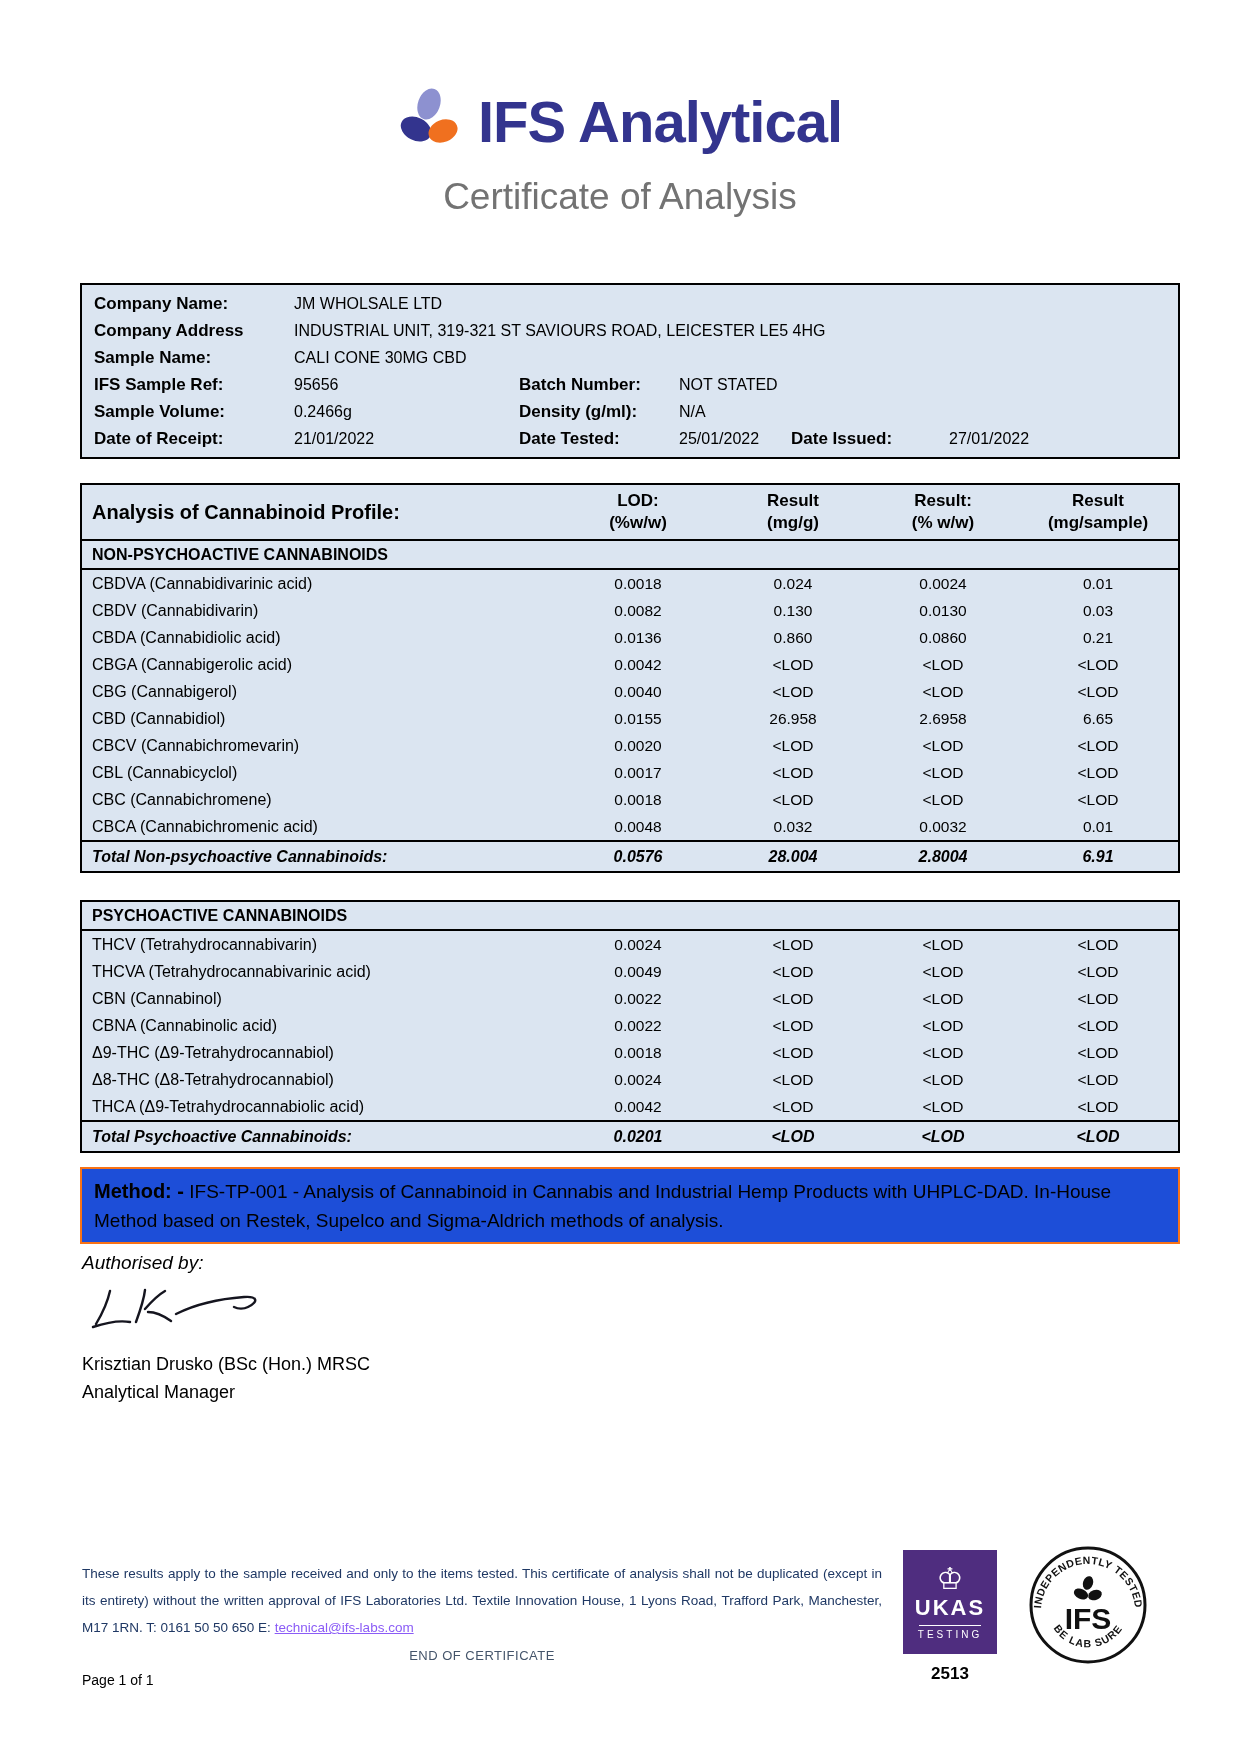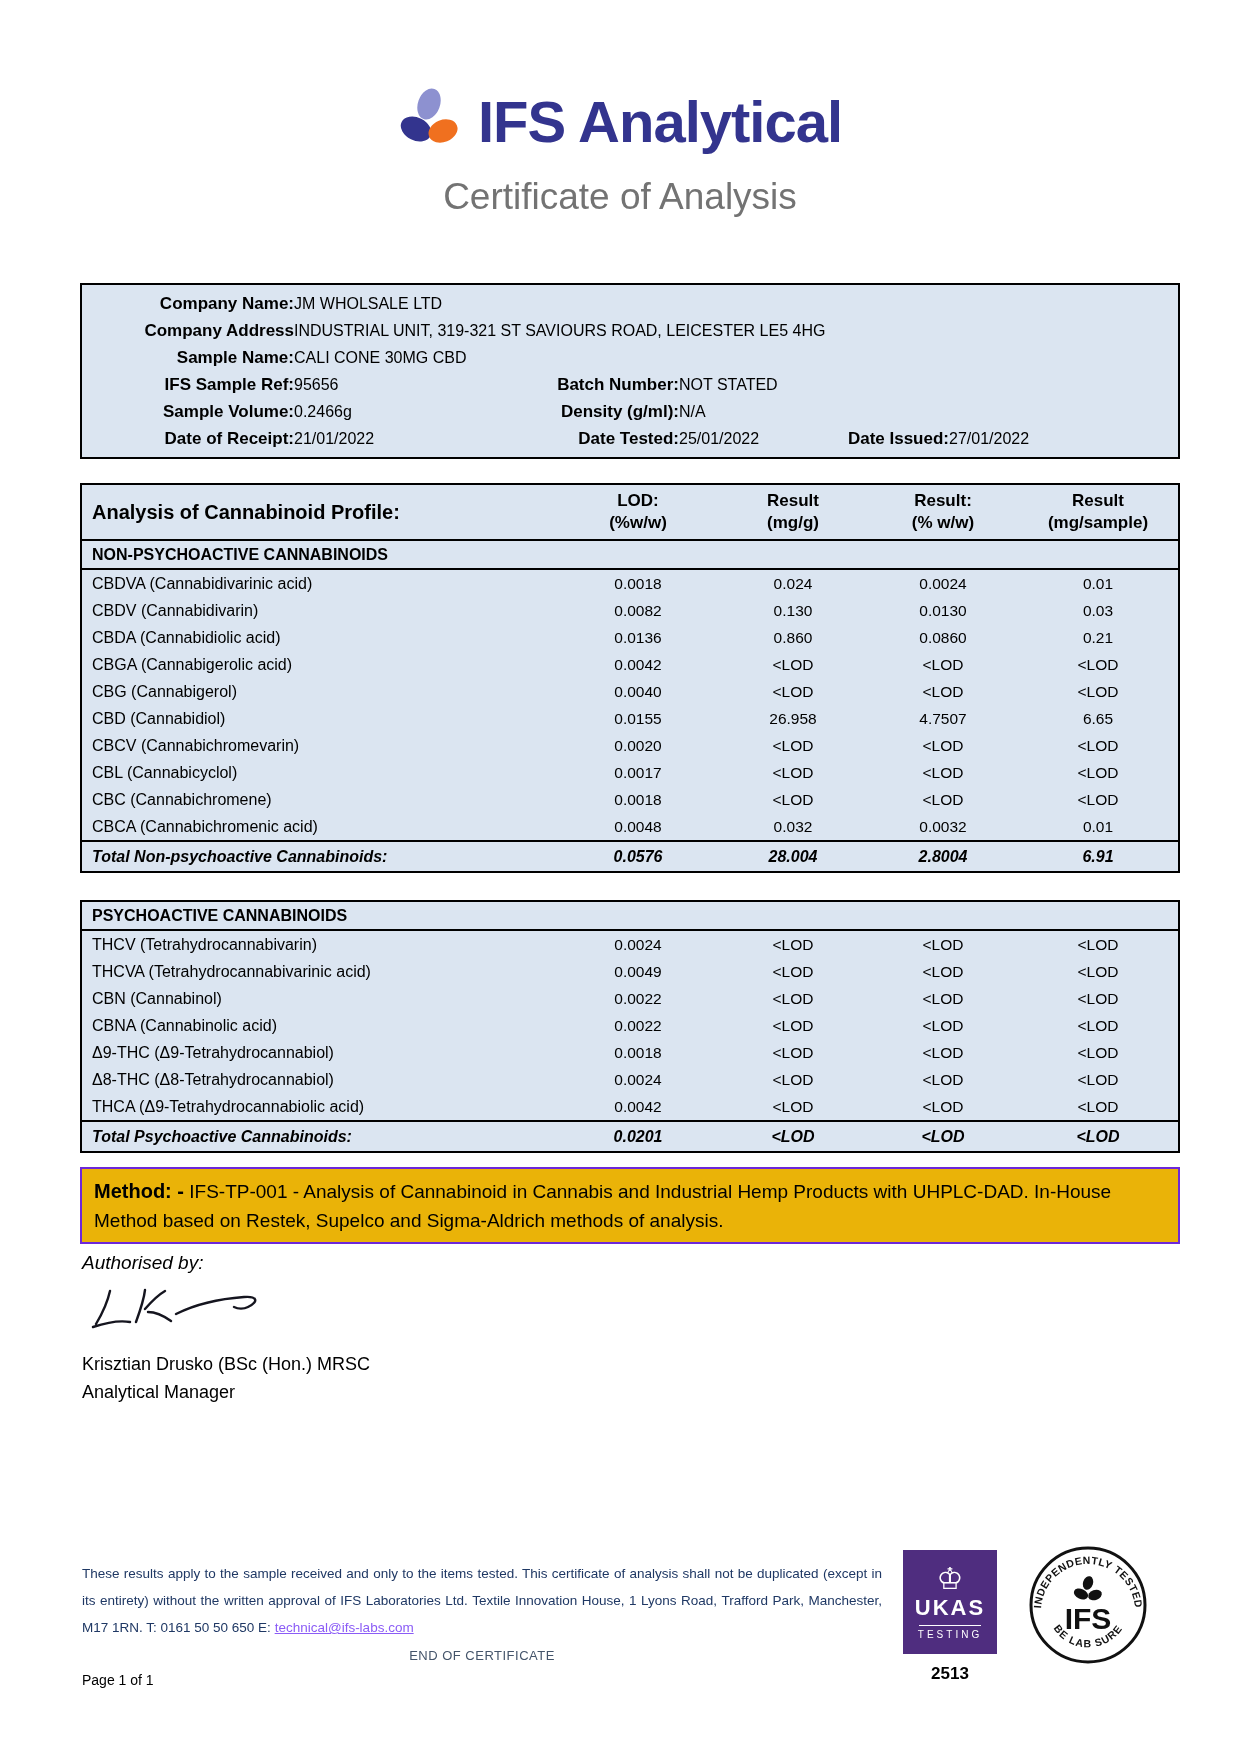--- a/index.html
+++ b/index.html
@@ -9,42 +9,42 @@
   
   .brand{position:absolute;top:86px;left:0;right:0;display:flex;justify-content:center;align-items:center;gap:16px;}
   .brand-name{font-size:58px;font-weight:bold;color:#33348e;letter-spacing:-1px;}
   .cert-title{position:absolute;top:176px;left:0;right:0;text-align:center;font-size:37px;color:#737373;}
 
   
   .info-table{position:absolute;top:283px;left:80px;width:1100px;box-sizing:border-box;
               background:#dbe5f1;border:2px solid #000;padding:5px 0;}
   .info-row{display:grid;grid-template-columns:200px 225px 160px 112px 158px 1fr;
             padding:0 12px;line-height:27px;}
-  .info-label{font-weight:bold;font-size:17px;white-space:nowrap;text-align:right;}
+  .info-label{font-weight:bold;font-size:17px;white-space:nowrap;}
   .info-value{font-size:16px;white-space:nowrap;}
 
   
   .ctable{position:absolute;left:80px;width:1100px;box-sizing:border-box;
           background:#dbe5f1;border:2px solid #000;}
   #main-table{top:483px;}
   #psycho-table{top:900px;}
   .thead{display:grid;grid-template-columns:1fr 160px 150px 150px 160px;
          align-items:center;min-height:54px;border-bottom:2px solid #000;}
   .thead .ttitle{font-size:20px;font-weight:bold;padding-left:10px;}
   .col-h{text-align:center;font-weight:bold;font-size:17px;line-height:1.3;}
   .band{font-weight:bold;font-size:16px;line-height:27px;padding:0 10px;border-bottom:2px solid #000;}
   .trow{display:grid;grid-template-columns:1fr 160px 150px 150px 160px;line-height:27px;font-size:16px;}
   .trow .name{padding-left:10px;}
   .trow .num{text-align:center;font-size:15.5px;}
   .trow.total{font-weight:bold;border-top:2px solid #000;line-height:29px;font-style:italic;}
   .trow.total .num{font-size:16px;}
 
   
   .method-box{position:absolute;top:1167px;left:80px;width:1100px;box-sizing:border-box;
-              background:#eab308;border:2px solid #6d28d9;padding:7px 12px;font-size:19px;line-height:1.5;}
+              background:#1d4ed8;border:2px solid #f97316;padding:7px 12px;font-size:19px;line-height:1.5;}
   .method-label{font-weight:bold;font-size:20px;}
 
   
   .authorised{position:absolute;top:1252px;left:82px;font-size:19px;font-style:italic;}
   .signature{position:absolute;top:1282px;left:86px;}
   .signer-name{position:absolute;top:1354px;left:82px;font-size:18px;}
   .signer-role{position:absolute;top:1382px;left:82px;font-size:18px;}
 
   
   .disclaimer{position:absolute;top:1560px;left:82px;width:800px;font-size:13.5px;
@@ -171,21 +171,21 @@
           <div class="name">CBG (Cannabigerol)</div>
           <div class="num">0.0040</div>
           <div class="num">&lt;LOD</div>
           <div class="num">&lt;LOD</div>
           <div class="num">&lt;LOD</div>
         </div>
         <div class="trow">
           <div class="name">CBD (Cannabidiol)</div>
           <div class="num">0.0155</div>
           <div class="num">26.958</div>
-          <div class="num">4.7507</div>
+          <div class="num">2.6958</div>
           <div class="num">6.65</div>
         </div>
         <div class="trow">
           <div class="name">CBCV (Cannabichromevarin)</div>
           <div class="num">0.0020</div>
           <div class="num">&lt;LOD</div>
           <div class="num">&lt;LOD</div>
           <div class="num">&lt;LOD</div>
         </div>
         <div class="trow">

